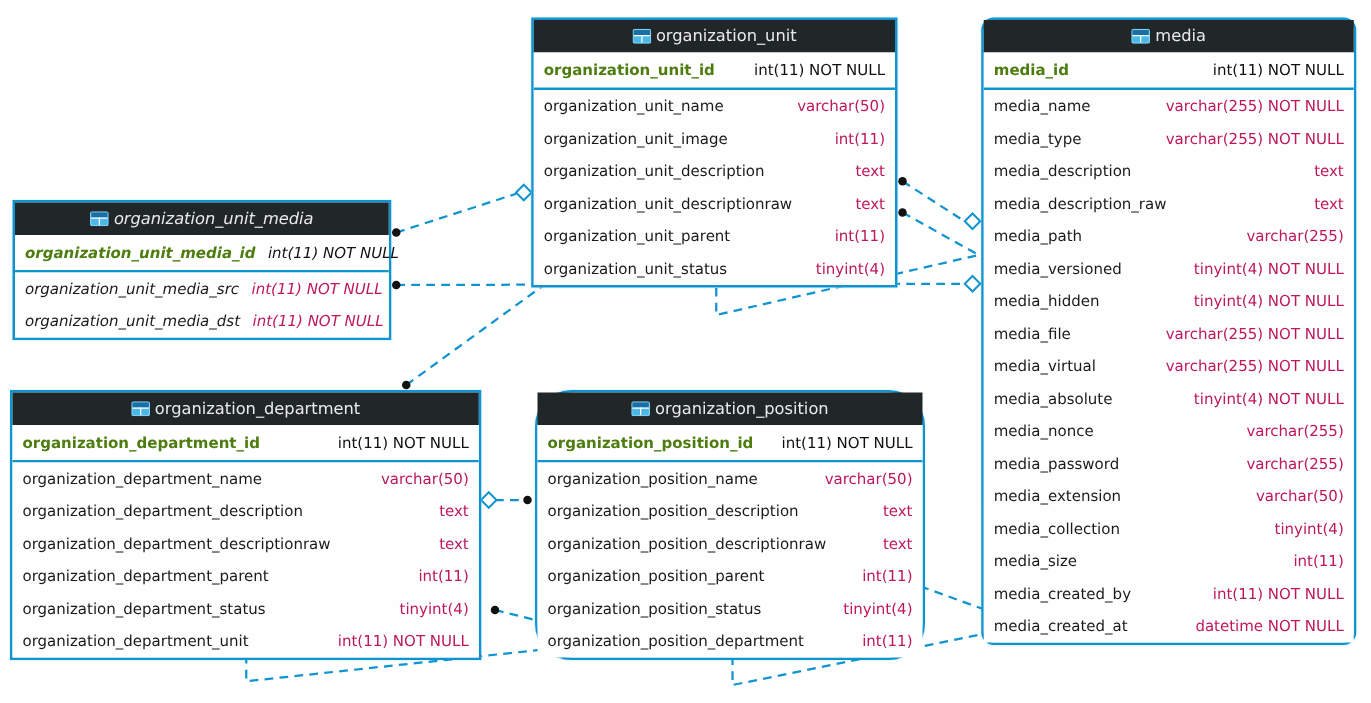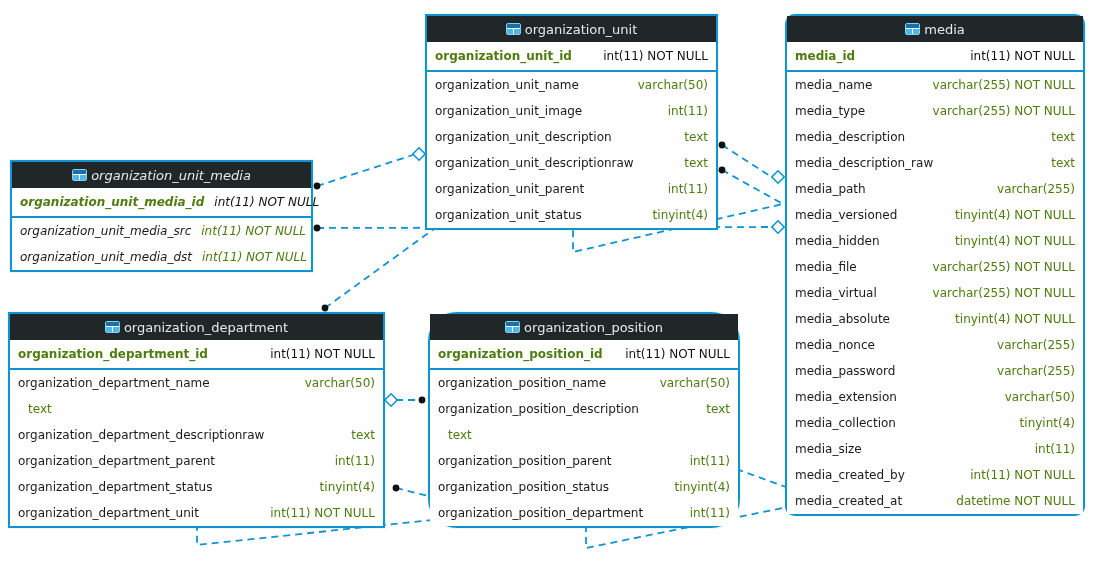--- a/index.html
+++ b/index.html
@@ -24,21 +24,21 @@
     padding:0 8px;border-bottom:2px solid #0f94d0;background:#ffffff;
     font-size:12px;white-space:nowrap;
   }
   .pk-row .col-name{font-weight:bold;color:#4d7c0f;}
   .pk-row .col-type{color:#111;margin-left:10px;}
   .field-row{
     height:22px;display:flex;align-items:center;justify-content:space-between;
     padding:2px 8px;background:#fefefe;font-size:12px;white-space:nowrap;
   }
   .col-name{color:#1a1a1a;}
-  .col-type{color:#4d7c0f;margin-left:10px;text-align:right;}
+  .col-type{color:#be185d;margin-left:10px;text-align:right;}
 </style>
 </head>
 <body>
 
 <div class="canvas">
   <svg class="rel-svg" id="relsvg" width="1097" height="562" viewBox="0 0 1097 562">
       <g>
         <polyline points="317,186 413,155" fill="none" stroke="#0f94d0" stroke-width="1.8" stroke-dasharray="7 5"></polyline>
         <circle cx="317" cy="186" r="3.4" fill="#111111"></circle>
         <polygon points="419,147.8 425.2,154 419,160.2 412.8,154" fill="#ffffff" stroke="#0f94d0" stroke-width="1.6"></polygon>
@@ -237,20 +237,21 @@
         </div>
         <div class="pk-row">
           <span class="col-name">organization_department_id</span>
           <span class="col-type">int(11) NOT NULL</span>
         </div>
         <div class="field-row">
           <span class="col-name">organization_department_name</span>
           <span class="col-type">varchar(50)</span>
         </div>
         <div class="field-row">
+          <span class="col-name">organization_department_description</span>
           <span class="col-type">text</span>
         </div>
         <div class="field-row">
           <span class="col-name">organization_department_descriptionraw</span>
           <span class="col-type">text</span>
         </div>
         <div class="field-row">
           <span class="col-name">organization_department_parent</span>
           <span class="col-type">int(11)</span>
         </div>
@@ -279,20 +280,21 @@
         </div>
         <div class="field-row">
           <span class="col-name">organization_position_name</span>
           <span class="col-type">varchar(50)</span>
         </div>
         <div class="field-row">
           <span class="col-name">organization_position_description</span>
           <span class="col-type">text</span>
         </div>
         <div class="field-row">
+          <span class="col-name">organization_position_descriptionraw</span>
           <span class="col-type">text</span>
         </div>
         <div class="field-row">
           <span class="col-name">organization_position_parent</span>
           <span class="col-type">int(11)</span>
         </div>
         <div class="field-row">
           <span class="col-name">organization_position_status</span>
           <span class="col-type">tinyint(4)</span>
         </div>

